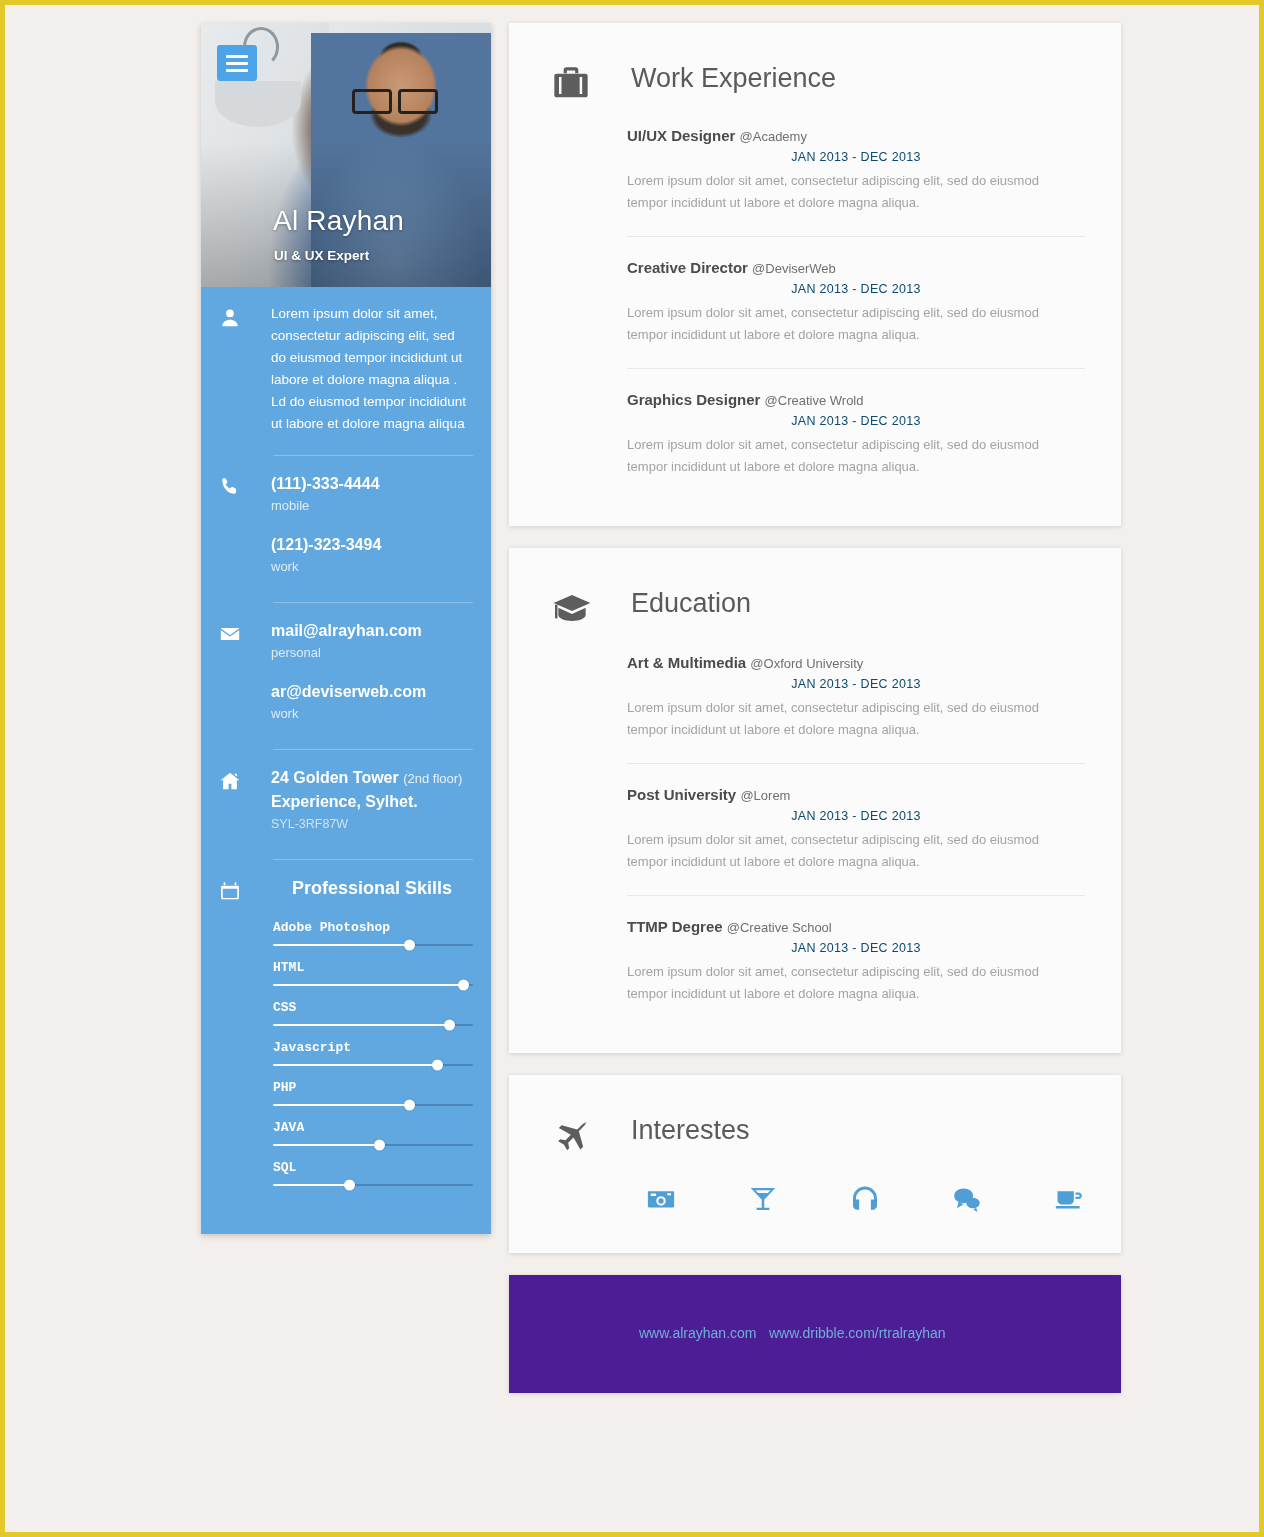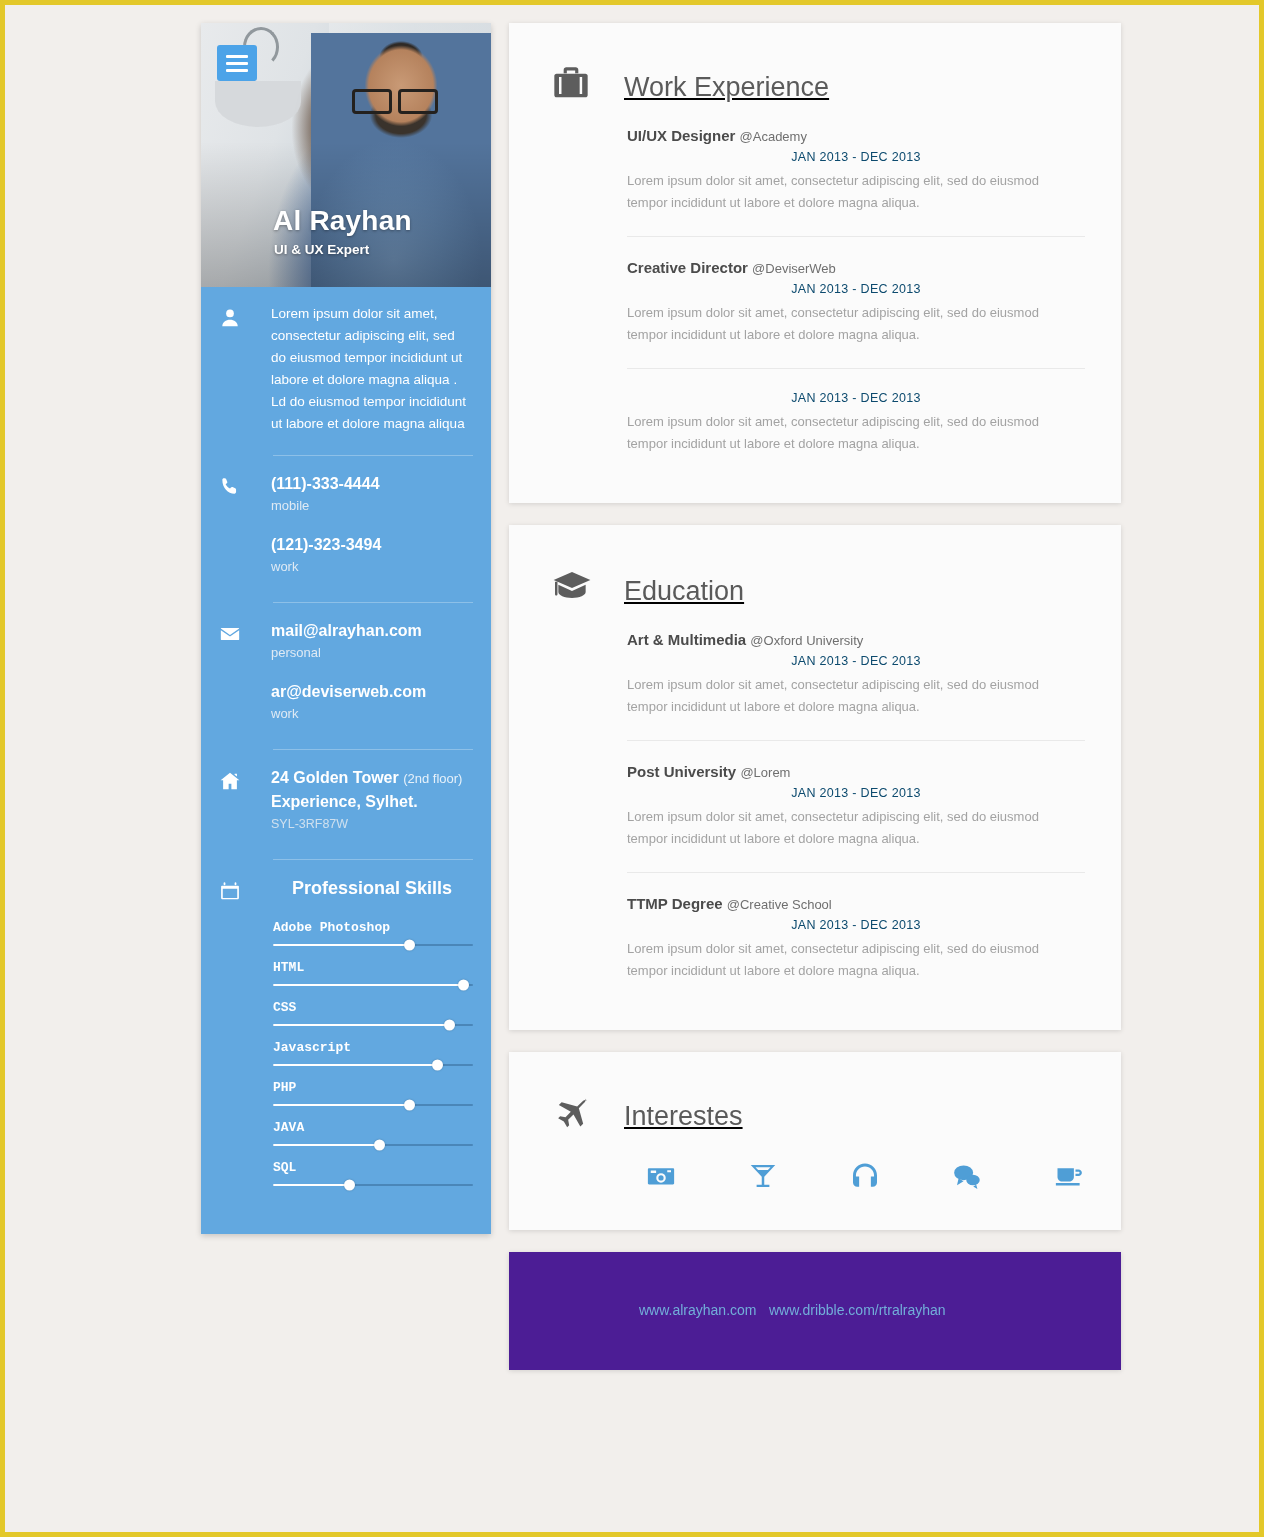--- a/index.html
+++ b/index.html
@@ -104,27 +104,27 @@
     cursor: pointer;
   }
   .menu-btn span { display:block; width: 22px; height: 3px; background: #fff; border-radius: 1px; }
 
   .photo-name {
     position: absolute;
     left: 72px; bottom: 50px;
     z-index: 5;
     color: #fff;
     font-size: 28px;
-    font-weight: bold;
+    font-weight: normal;
     letter-spacing: .2px;
     text-shadow: 0 1px 3px rgba(0,0,0,.35);
   }
   .photo-role {
     position: absolute;
-    left: 73px; bottom: 30px;
+    left: 73px; bottom: 24px;
     z-index: 5;
     color: #fff;
     font-size: 13.5px;
     font-weight: bold;
     text-shadow: 0 1px 3px rgba(0,0,0,.4);
     text-align: center;
   }
 
   .side-block {
     display: flex;
@@ -215,24 +215,23 @@
     flex-direction: column;
     gap: 22px;
   }
   .card {
     background: #fbfbfb;
     box-shadow: 0 1px 5px rgba(0,0,0,0.13);
     padding: 28px 30px 26px 30px;
   }
   .card-head {
     display: flex;
-    align-items: flex-end;
-    gap: 27px;
+    align-items: flex-start;
+    gap: 34px;
     padding: 12px 0 20px 12px;
-    text-decoration: underline;
   }
   .card-head-icon { flex: 0 0 46px; color:#5d5d5d; }
   .card-head-icon svg { fill:#5d5d5d; display:block; }
   .card-title {
     font-size: 27px;
     color: #5a5a5a;
     font-weight: 400;
   }
 
   .entries { padding-left: 88px; padding-right: 6px; }
@@ -475,20 +474,24 @@
         </div>
         <div class="entry">
           <div class="entry-title">
             <span>Creative Director</span>
             <span class="at">@DeviserWeb</span>
           </div>
           <div class="entry-date">JAN 2013 - DEC 2013</div>
           <div class="entry-desc">Lorem ipsum dolor sit amet, consectetur adipiscing elit, sed do eiusmod tempor incididunt ut labore et dolore magna aliqua.</div>
         </div>
         <div class="entry">
+          <div class="entry-title">
+            <span>Graphics Designer</span>
+            <span class="at">@Creative Wrold</span>
+          </div>
           <div class="entry-date">JAN 2013 - DEC 2013</div>
           <div class="entry-desc">Lorem ipsum dolor sit amet, consectetur adipiscing elit, sed do eiusmod tempor incididunt ut labore et dolore magna aliqua.</div>
         </div>
       </div>
     </section>
 
     <section class="card">
       <div class="card-head">
         <div class="card-head-icon">
           <svg width="42" height="42" viewBox="0 0 24 24">

